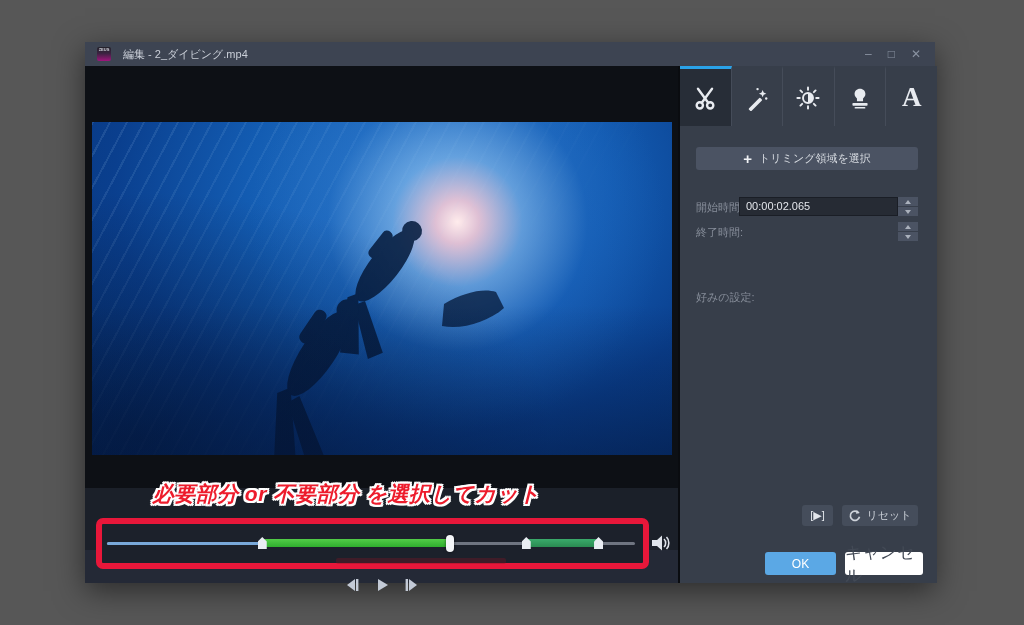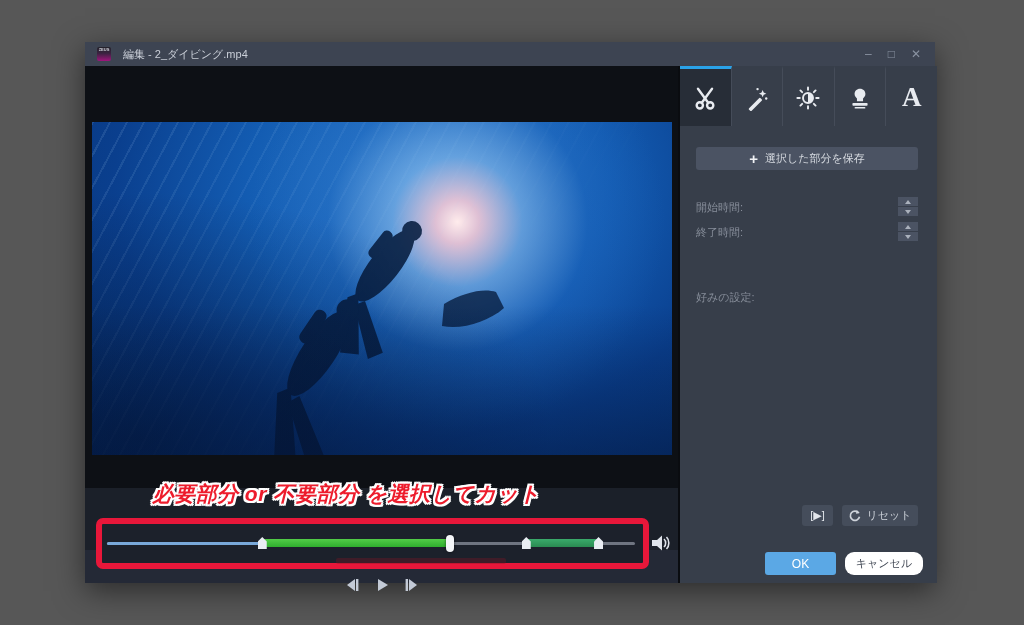--- a/index.html
+++ b/index.html
@@ -78,22 +78,22 @@
   .chev.down{border-top:4px solid #aab1bc;}
   .dropdown{position:absolute;left:59px;top:221px;width:179px;height:18px;background:#4b5363;border-radius:2px;
        color:#d8dce2;font-size:11px;line-height:18px;padding-left:7px;box-sizing:border-box;}
   .dropdown .chev{position:absolute;right:7px;top:7px;}
   .preview-btn{position:absolute;left:122px;top:439px;width:31px;height:21px;background:#454d5b;border-radius:3px;
        color:#e3e6eb;font-size:11px;display:flex;align-items:center;justify-content:center;}
   .reset-btn{position:absolute;left:162px;top:439px;width:76px;height:21px;background:#454d5b;border-radius:3px;
        color:#ced3da;font-size:11px;display:flex;align-items:center;justify-content:center;gap:5px;}
   .ok-btn{position:absolute;left:85px;top:486px;width:71px;height:23px;background:#5ba8e5;border-radius:3px;
        color:#fff;font-size:12px;display:flex;align-items:center;justify-content:center;}
-  .cancel-btn{position:absolute;left:165px;top:486px;width:78px;height:23px;background:#ffffff;border-radius:9px;
-       color:#434a56;font-size:11px;display:flex;align-items:center;justify-content:center;}
+  .cancel-btn{position:absolute;left:165px;top:486px;width:78px;height:23px;background:#ffffff;border-radius:3px;
+       color:#434a56;font-size:17px;display:flex;align-items:center;justify-content:center;}
 </style>
 </head>
 <body>
 
 <div class="stage">
   <div class="window">
 
     <div class="titlebar">
       <div class="app-icon">ZEUS</div>
       <div class="title-text">編集 - 2_ダイビング.mp4</div>
@@ -218,24 +218,25 @@
             <rect x="7" y="20.2" width="10" height="1.6" rx="0.8"></rect>
           </svg>
         </div>
         <div class="tab">
           <span class="tab-a">A</span>
         </div>
       </div>
 
       <div class="trim-btn">
         <span class="plus">+</span>
-        <span>選択した部分を保存</span>
+        <span>トリミング領域を選択</span>
       </div>
 
       <div class="row-label" style="top:134px;">開始時間:</div>
+      <div class="time-input" style="top:131px;">00:00:02.065</div>
       <div class="spinner" style="top:131px;">
         <div class="spin">
             <div class="chev up"></div>
           </div>
         <div class="spin">
             <div class="chev down"></div>
           </div>
       </div>
 
       <div class="row-label" style="top:159px;">終了時間:</div>

